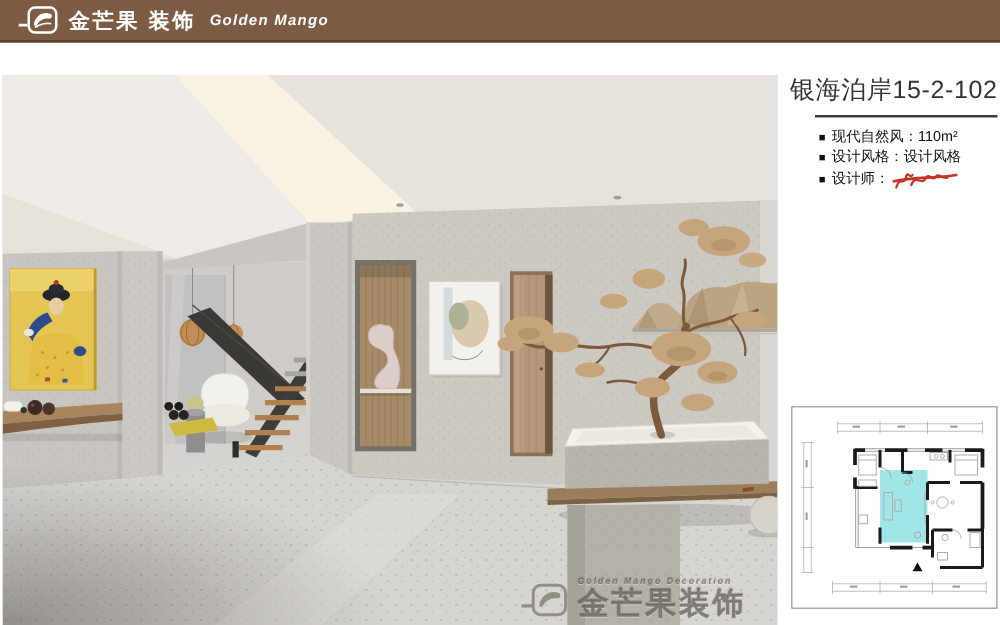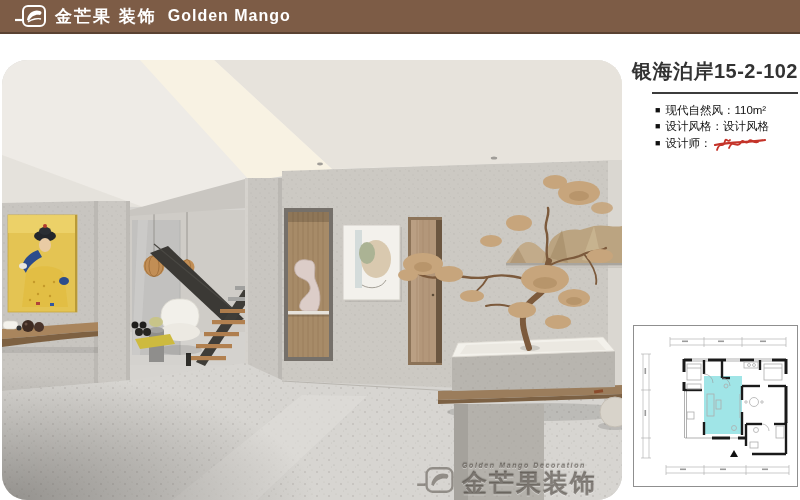--- a/index.html
+++ b/index.html
@@ -4,32 +4,32 @@
 <style>
   html,body{margin:0;padding:0;background:#888;}
   .page{position:relative;width:800px;height:500px;background:#ffffff;overflow:hidden;
         font-family:"Liberation Sans","DejaVu Sans",sans-serif;}
   
   .header{position:absolute;left:0;top:0;width:800px;height:34px;background:#7D5C46;
           border-bottom:2px solid #5A4232;display:flex;align-items:center;padding-left:14px;
           box-sizing:border-box;color:#fff;}
   .brand{display:flex;align-items:center;gap:7px;}
   .brand-cn{font-size:17px;font-weight:bold;letter-spacing:2px;}
-  .brand-en{font-size:16px;font-weight:bold;letter-spacing:1px;margin-left:4px;}
+  .brand-en{font-size:12px;font-weight:bold;font-style:italic;letter-spacing:1px;margin-left:4px;}
   
-  .rendering{position:absolute;left:2px;top:60px;width:620px;height:440px;overflow:hidden;background:#D6D4D0;border-radius:25px;}
+  .rendering{position:absolute;left:2px;top:60px;width:620px;height:440px;overflow:hidden;background:#D6D4D0;}
   .watermark{position:absolute;left:414px;top:390px;width:210px;height:46px;display:flex;
              align-items:flex-end;gap:6px;color:rgba(88,82,75,0.60);
              text-shadow:0 1px 0 rgba(255,255,255,0.35),0 -1px 1px rgba(40,36,32,0.35);}
   .wm-text{display:flex;flex-direction:column;line-height:1;}
   .wm-small{font-size:7px;font-weight:bold;font-style:italic;letter-spacing:1.6px;white-space:nowrap;}
   .wm-large{font-size:25px;font-weight:bold;letter-spacing:2px;margin-top:2px;white-space:nowrap;}
   
   .info{position:absolute;left:630px;top:58px;width:168px;}
-  .title{margin:0;font-size:20px;font-weight:700;color:#333;text-align:right;
+  .title{margin:0;font-size:20px;font-weight:400;color:#333;text-align:right;
          letter-spacing:0.5px;white-space:nowrap;}
   .divider{margin-top:7px;margin-left:22px;border-top:2px solid #3C3C3C;height:0;}
   .details{list-style:none;margin:9px 0 0 0;padding:0 0 0 25px;font-size:11.5px;color:#111;}
   .details li{display:flex;align-items:center;line-height:15.5px;white-space:nowrap;}
   .sq{font-size:9px;margin-right:5px;color:#111;}
   .sig{margin-left:2px;}
   
   .floorplan{position:absolute;left:633px;top:325px;width:165px;height:162px;background:#fff;
              border:1px solid #8F8F8F;box-sizing:border-box;}
   .floorplan svg{display:block;width:100%;height:100%;}

